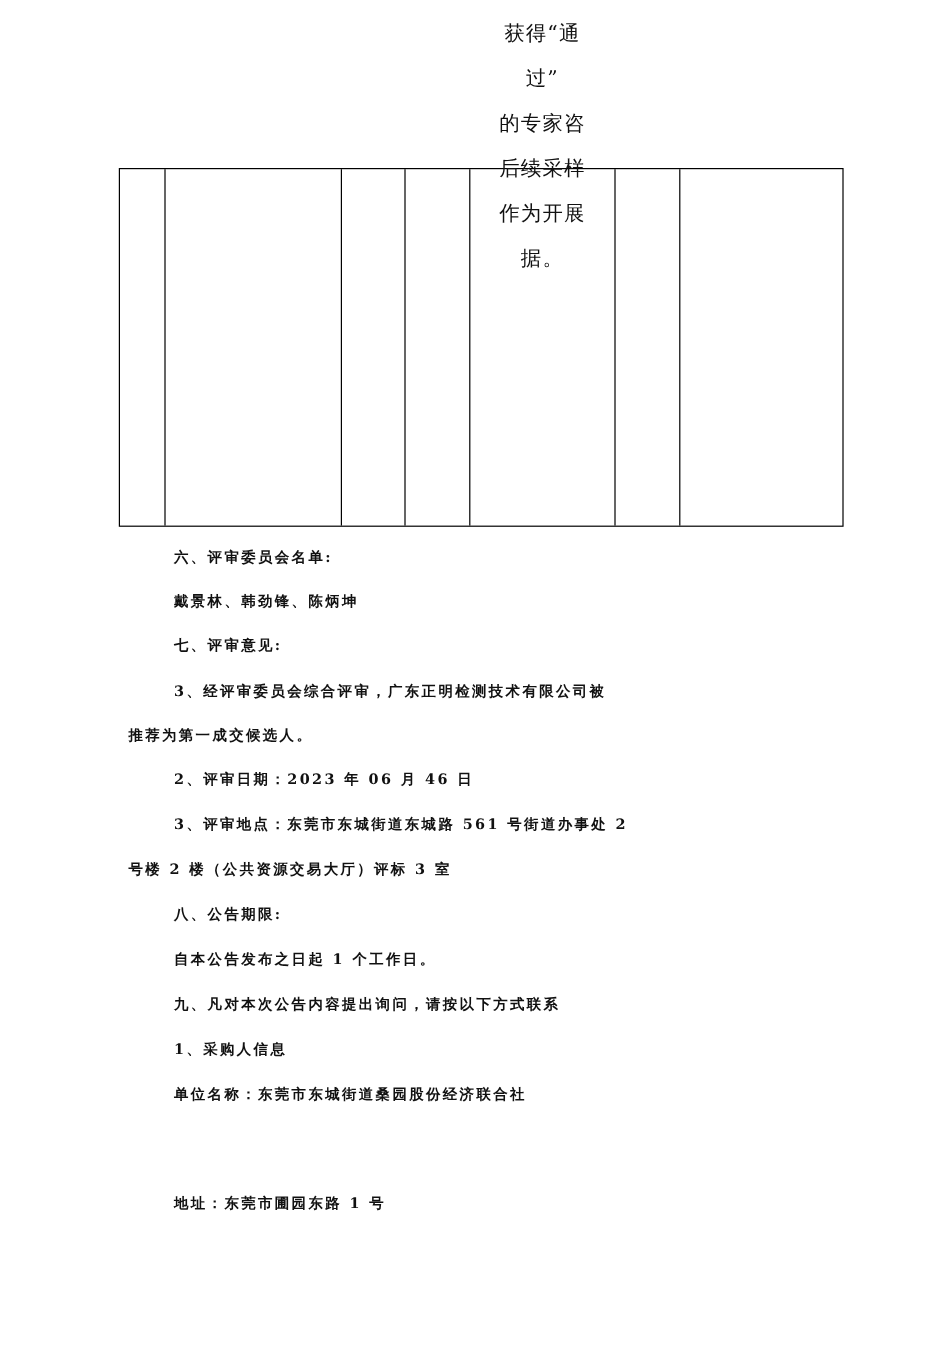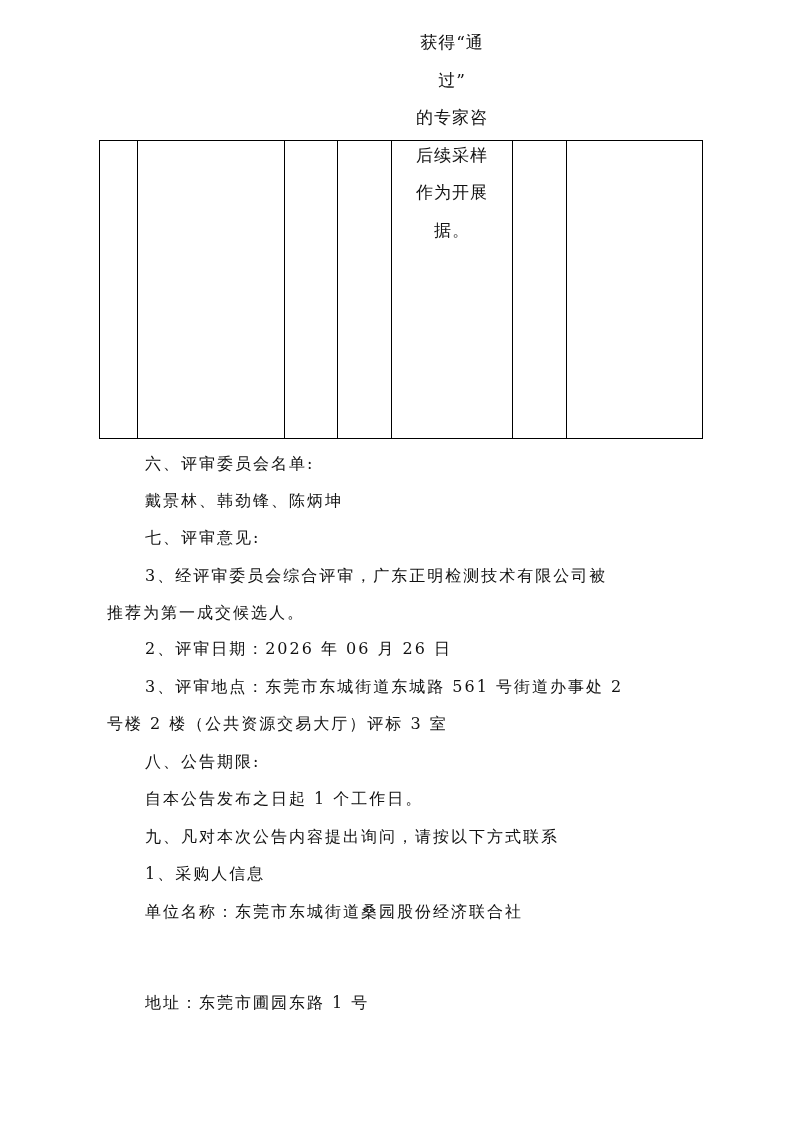--- a/index.html
+++ b/index.html
@@ -2,24 +2,24 @@
 <html><head>
   <meta charset="utf-8">
   <style>
     html, body { margin: 0; padding: 0; background: #ffffff; }
     body { width: 793px; height: 1122px; position: relative; overflow: hidden;
       font-family: "DejaVu Serif", "Liberation Serif", serif; color: #111; }
     .tbl { position: absolute; left: 99px; top: 140px; width: 604px; height: 299px;
       border: 1.5px solid #000; box-sizing: border-box; }
     .col { position: absolute; top: 0; bottom: 0; border-left: 1px solid #000; }
     .cell-text { position: absolute; left: 392px; width: 120px; top: 10px;
-      text-align: center; font-size: 17px; line-height: 37.5px; letter-spacing: 1px; margin-top: 14px; }
+      text-align: center; font-size: 17px; line-height: 37.5px; letter-spacing: 1px; }
     .cell-text span { display: block; white-space: nowrap; }
-    .p { position: absolute; left: 107px; width: 600px; font-size: 16px; letter-spacing: 2px;
-      white-space: nowrap; line-height: 24px; }
+    .p { position: absolute; left: 107px; width: 600px; font-size: 12px; letter-spacing: 2px;
+      white-space: nowrap; line-height: 24px; font-weight: bold; }
     .ind { left: 145px; }
   </style>
 </head>
 <body>
 
 <div class="tbl">
   <div class="col" style="left:37px"></div>
   <div class="col" style="left:184px"></div>
   <div class="col" style="left:237px"></div>
   <div class="col" style="left:291px"></div>
@@ -33,21 +33,21 @@
   <span>后续采样</span>
   <span>作为开展</span>
   <span>据。</span>
 </div>
 
 <div class="p ind" style="top:452px">六、评审委员会名单:</div>
 <div class="p ind" style="top:489px">戴景林、韩劲锋、陈炳坤</div>
 <div class="p ind" style="top:526px">七、评审意见:</div>
 <div class="p ind" style="top:564px">3、经评审委员会综合评审，广东正明检测技术有限公司被</div>
 <div class="p" style="top:601px">推荐为第一成交候选人。</div>
-<div class="p ind" style="top:637px">2、评审日期：2026 年 06 月 26 日</div>
+<div class="p ind" style="top:637px">2、评审日期：2023 年 06 月 46 日</div>
 <div class="p ind" style="top:675px">3、评审地点：东莞市东城街道东城路 561 号街道办事处 2</div>
 <div class="p" style="top:712px">号楼 2 楼（公共资源交易大厅）评标 3 室</div>
 <div class="p ind" style="top:750px">八、公告期限:</div>
 <div class="p ind" style="top:787px">自本公告发布之日起 1 个工作日。</div>
 <div class="p ind" style="top:825px">九、凡对本次公告内容提出询问，请按以下方式联系</div>
 <div class="p ind" style="top:862px">1、采购人信息</div>
 <div class="p ind" style="top:900px">单位名称：东莞市东城街道桑园股份经济联合社</div>
 <div class="p ind" style="top:991px">地址：东莞市圃园东路 1 号</div>
 
 </body></html>

